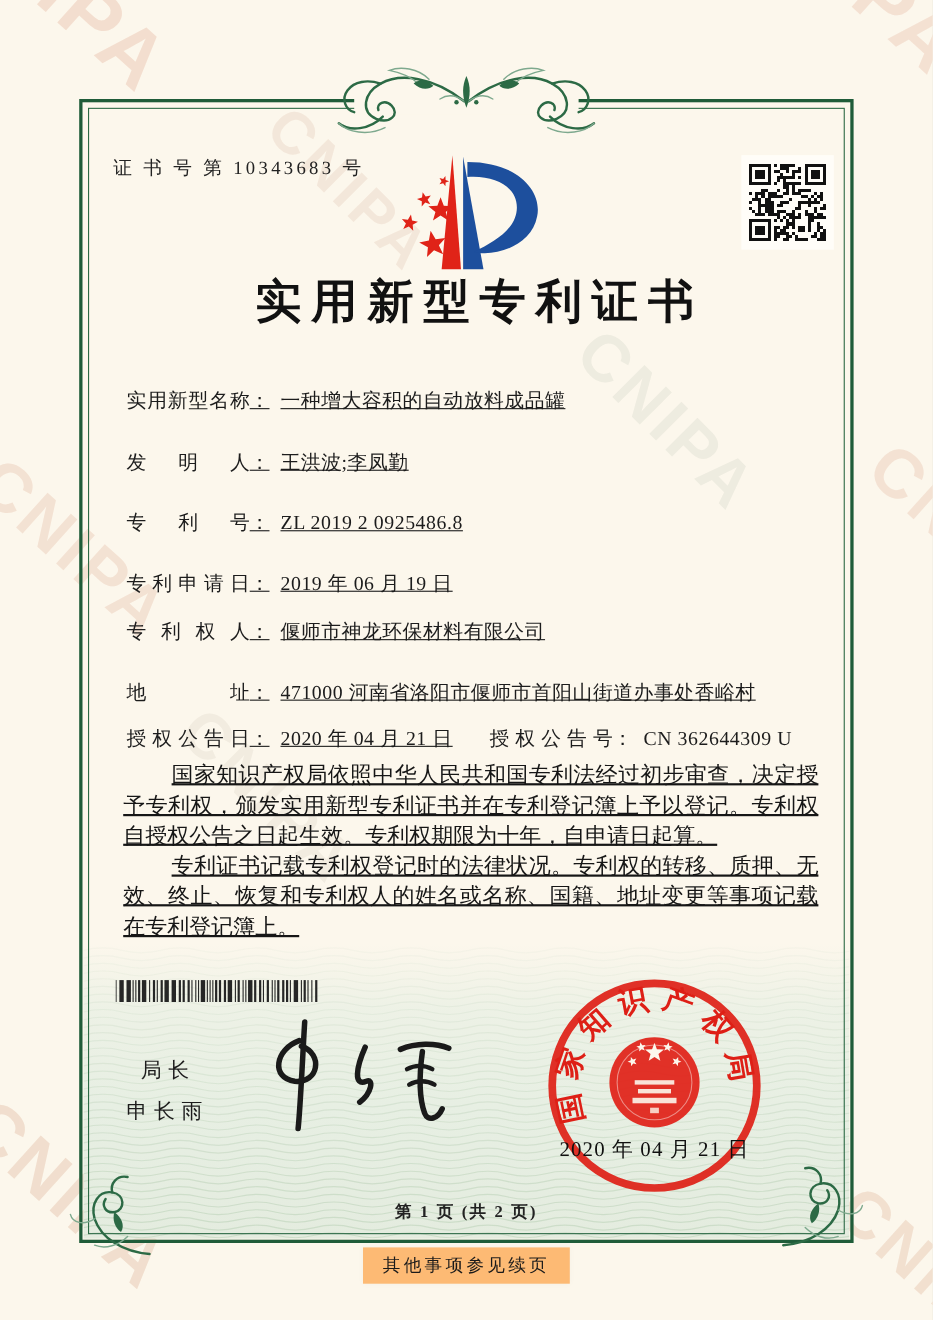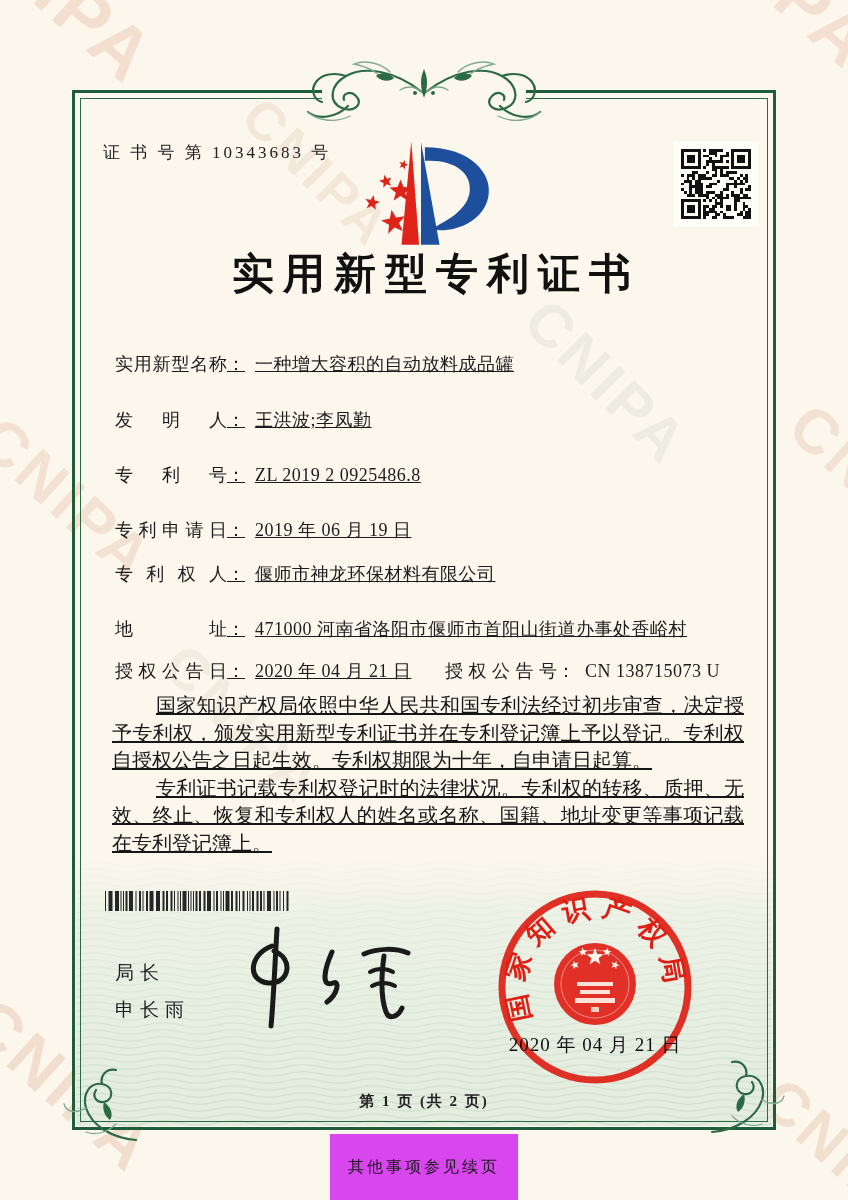--- a/index.html
+++ b/index.html
@@ -51,35 +51,35 @@
   .flabel .ftxt{display:inline-block;width:112px;text-align:justify;text-align-last:justify;}
   .fcolon{margin-right:10px;}
   .fvalue{letter-spacing:.5px;}
   .grant-pub{position:absolute;left:330px;top:0;}
   .body-text{
     position:absolute;left:112px;top:692px;width:632px;
     font-size:20px;line-height:27.5px;text-align:justify;color:#161616;text-decoration:underline;
   }
   .body-text p{margin:0;text-indent:2.2em;}
   .barcode{position:absolute;left:105px;top:891px;width:186px;height:20px;}
-  .signer-title{position:absolute;left:115px;top:960px;font-size:19px;letter-spacing:6px;}
+  .signer-title{position:absolute;left:128px;top:960px;font-size:19px;letter-spacing:6px;}
   .signer-name{position:absolute;left:115px;top:997px;font-size:19px;letter-spacing:6px;}
   .signature{position:absolute;left:228px;top:922px;width:215px;height:112px;}
   .seal{position:absolute;left:494px;top:886px;width:202px;height:202px;}
   .seal-date{
     position:absolute;left:494px;top:1032px;width:202px;text-align:center;
     font-size:19px;letter-spacing:1px;color:#101010;font-weight:500;
   }
   .page-num{
     position:absolute;left:0;top:1092px;width:100%;text-align:center;
     font-size:15px;letter-spacing:2px;color:#222;font-weight:bold;
   }
   .cont-note{
     position:absolute;left:50%;top:1134px;transform:translateX(-50%);
-    background:#d946ef;padding:23px 18px;font-size:16px;letter-spacing:3px;color:#1a1a1a;
+    background:#fdba74;padding:6px 18px;font-size:16px;letter-spacing:3px;color:#1a1a1a;
     box-shadow:0 0 6px rgba(0,0,0,0.03);
   }
   .flourish-top{position:absolute;left:294px;top:56px;width:260px;height:72px;}
   .flourish-corner{position:absolute;width:92px;height:80px;}
   .fc-left{left:56px;top:1066px;}
   .fc-right{left:700px;top:1058px;}
   .deco path{fill:none;stroke:var(--green2);stroke-width:2.2;stroke-linecap:round;}
   .deco .lt{stroke:#7ea98e;stroke-width:1.3;}
   .deco .fl{fill:var(--green2);stroke:none;}
 </style>
@@ -437,21 +437,21 @@
   </div>
   <div class="row" style="top:562px">
     <span class="flabel"><span class="ftxt">专利权人</span><span class="fcolon">：</span></span><span class="fvalue">偃师市神龙环保材料有限公司</span>
   </div>
   <div class="row" style="top:617px">
     <span class="flabel"><span class="ftxt">地址</span><span class="fcolon">：</span></span><span class="fvalue">471000 河南省洛阳市偃师市首阳山街道办事处香峪村</span>
   </div>
   <div class="row" style="top:659px">
     <span class="flabel"><span class="ftxt">授权公告日</span><span class="fcolon">：</span></span><span class="fvalue">2020 年 04 月 21 日</span>
     <span class="grant-pub">
-      <span class="flabel"><span class="ftxt">授权公告号</span><span class="fcolon">：</span></span><span class="fvalue">CN 138715073 U</span>
+      <span class="flabel"><span class="ftxt">授权公告号</span><span class="fcolon">：</span></span><span class="fvalue">CN 362644309 U</span>
     </span>
   </div>
 
   <div class="body-text">
     <p>国家知识产权局依照中华人民共和国专利法经过初步审查，决定授予专利权，颁发实用新型专利证书并在专利登记簿上予以登记。专利权自授权公告之日起生效。专利权期限为十年，自申请日起算。</p>
     <p>专利证书记载专利权登记时的法律状况。专利权的转移、质押、无效、终止、恢复和专利权人的姓名或名称、国籍、地址变更等事项记载在专利登记簿上。</p>
   </div>
 
   <svg class="barcode" id="barcode" viewBox="0 0 186 20">
       <rect x="0" y="0" width="1" height="20" fill="#262626"></rect>

